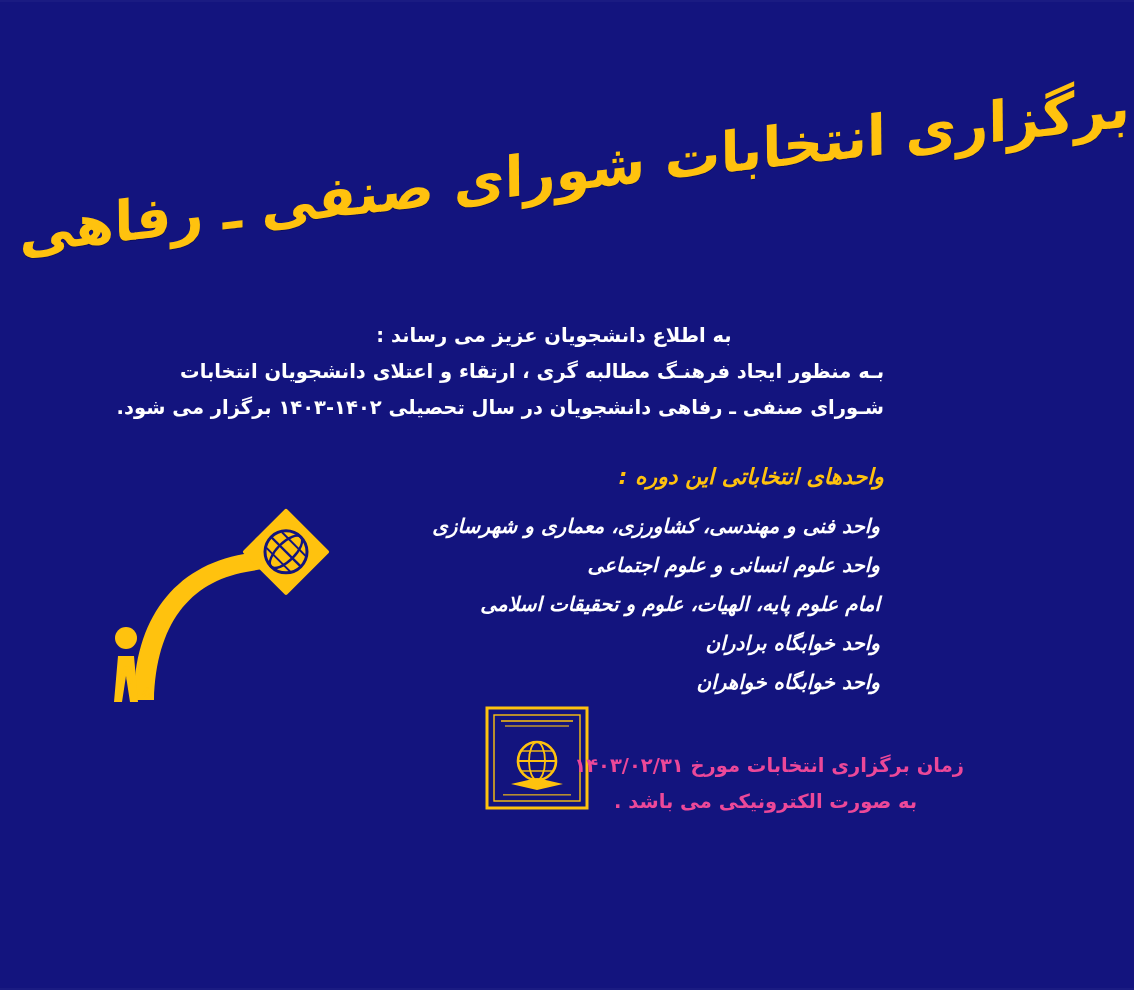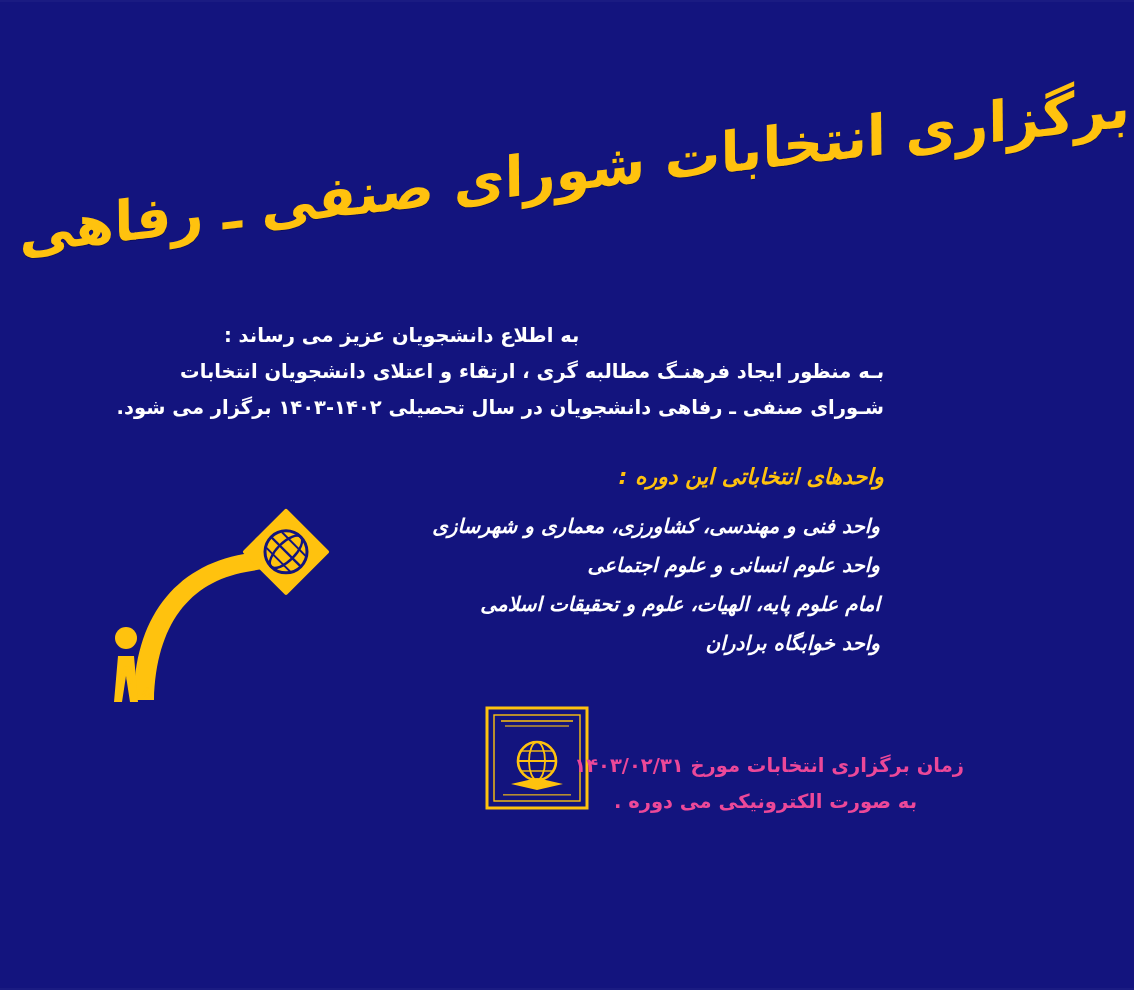--- a/index.html
+++ b/index.html
@@ -54,21 +54,21 @@
 
   
   .intro {
     position: absolute;
     top: 318px;
     right: 250px;
     width: 660px;
     color: #ffffff;
     font-size: 19.5px;
     line-height: 1.85;
-    text-align: left;
+    text-align: center;
     font-weight: 600;
   }
   .intro .line { display: block; white-space: nowrap; }
   .intro .line.first { padding-left: 0; }
 
   
   .units {
     position: absolute;
     top: 462px;
     right: 250px;
@@ -145,20 +145,21 @@
     <span class="line">شـورای صنفی ـ رفاهی دانشجویان در سال تحصیلی ۱۴۰۲-۱۴۰۳ برگزار می شود.</span>
   </div>
 
   <div class="units">
     <div class="units-title">واحدهای انتخاباتی این دوره :</div>
     <ul class="units-list">
       <li>واحد فنی و مهندسی، کشاورزی، معماری و شهرسازی</li>
       <li>واحد علوم انسانی و علوم اجتماعی</li>
       <li>امام علوم پایه، الهیات، علوم و تحقیقات اسلامی</li>
       <li>واحد خوابگاه برادران</li>
+      <li>واحد خوابگاه خواهران</li>
     </ul>
   </div>
 
   <div class="council-logo">
     <svg width="300" height="250" viewBox="0 0 300 250" xmlns="http://www.w3.org/2000/svg">
       <defs>
         <path id="arcOuter" d="M 40 215 A 128 128 0 0 1 195 58" fill="none"></path>
         <path id="arcInner" d="M 62 212 A 104 104 0 0 1 192 86" fill="none"></path>
         <path id="arcSub" d="M 46 222 A 140 140 0 0 0 215 232" fill="none"></path>
       </defs>
@@ -203,17 +204,17 @@
       <line x1="37" y1="65" x2="67" y2="65" stroke="#ffc20e" stroke-width="1.4"></line>
 
       <path d="M 26 78 L 52 72 L 78 78 L 52 84 Z" fill="#ffc20e"></path>
 
       <rect x="18" y="88" width="68" height="1.6" fill="#ffc20e" opacity="0.7"></rect>
     </svg>
   </div>
 
   <div class="footer-note">
     <span class="line">زمان برگزاری انتخابات مورخ ۱۴۰۳/۰۲/۳۱</span>
-    <span class="line">به صورت الکترونیکی می دوره .</span>
+    <span class="line">به صورت الکترونیکی می باشد .</span>
   </div>
 
   <div class="edge-bottom"></div>
 </div>
 
 </body></html>

